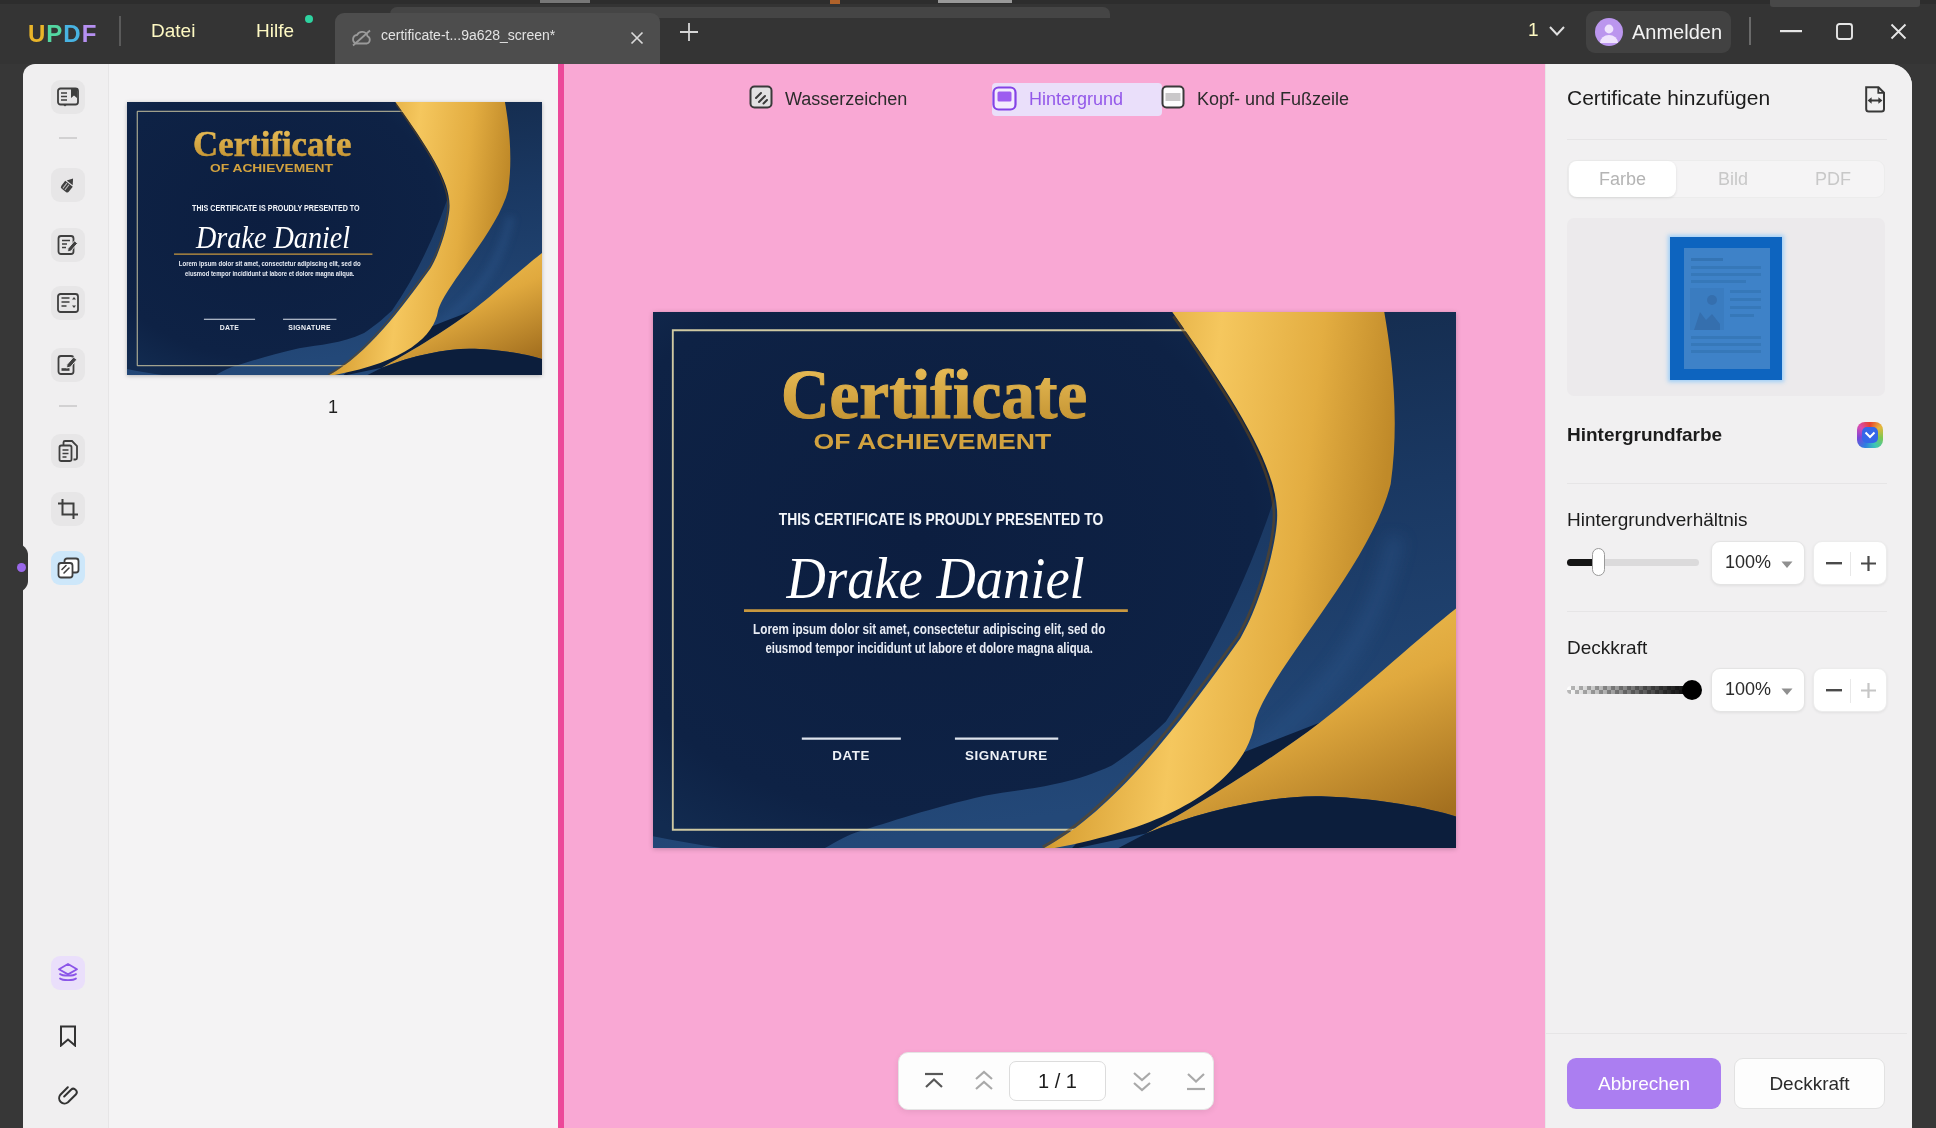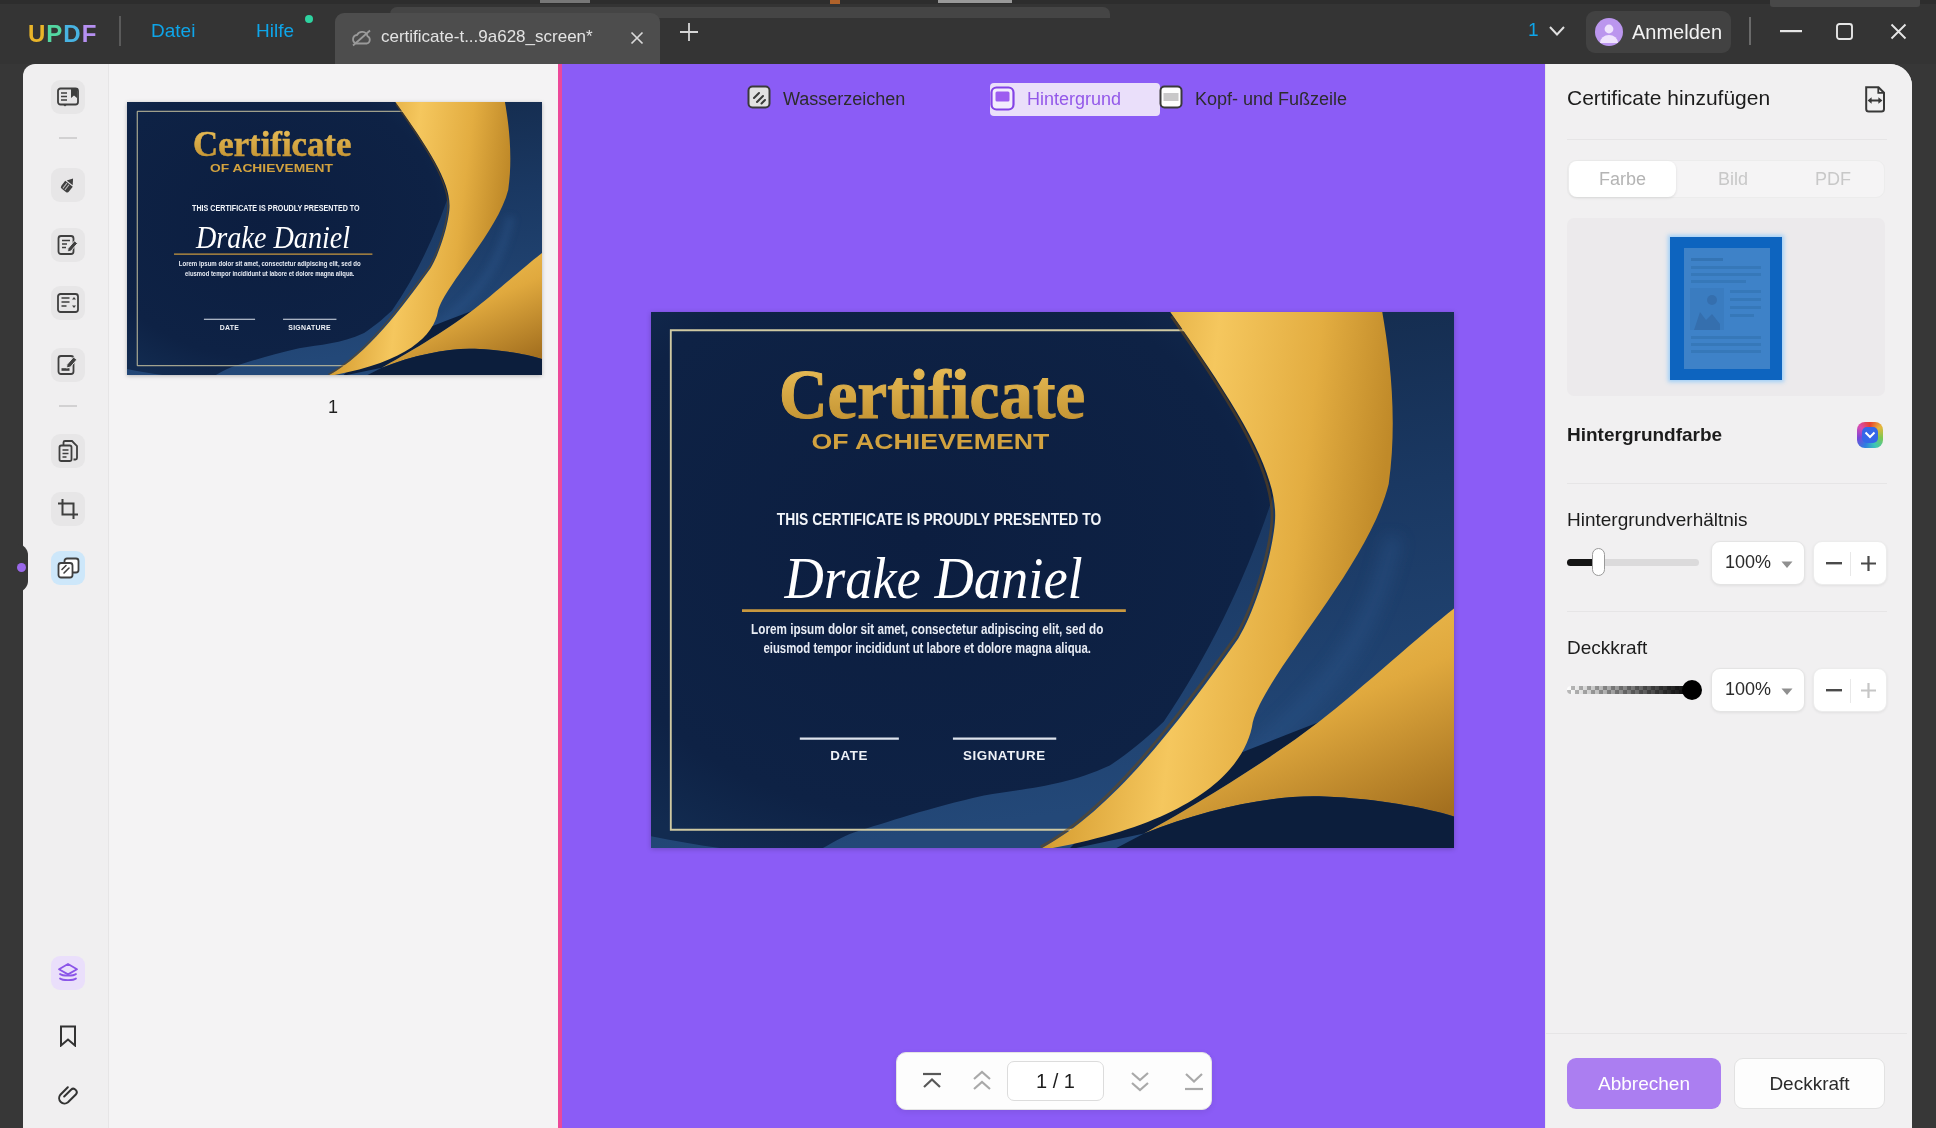--- a/index.html
+++ b/index.html
@@ -2,24 +2,24 @@
 <html><head>
 <meta charset="utf-8">
 <style>
   * { margin:0; padding:0; box-sizing:border-box; }
   html,body { width:1936px; height:1128px; overflow:hidden; background:#383838; font-family:"Liberation Sans", sans-serif; }
   .abs { position:absolute; }
   #stage { position:relative; width:1936px; height:1128px; background:#373737; }
   
   #topbar { position:absolute; left:0; top:0; width:1936px; height:64px; background:#343434; }
   .logo { position:absolute; left:28px; top:20px; font-size:24px; font-weight:bold; letter-spacing:1px; }
-  .menu { position:absolute; top:20px; color:#0ea5e9; font-size:19px; }
-  .tab { position:absolute; left:335px; top:13px; width:325px; height:51px; background:#4d4d4d; border-radius:9px 9px 0 0; color:#e3e3e3; font-size:17px; }
+  .menu { position:absolute; top:20px; color:#fef9c3; font-size:19px; }
+  .tab { position:absolute; left:335px; top:13px; width:325px; height:51px; background:#4d4d4d; border-radius:9px 9px 0 0; color:#e3e3e3; font-size:14px; }
   #content { position:absolute; left:23px; top:64px; width:1889px; height:1064px; background:#f0eff0; border-radius:12px 22px 0 0; }
-  #canvas { position:absolute; left:535px; top:0; width:988px; height:1064px; background:#8b5cf6; border-left:4px solid #ec4899; border-right:1px solid #e8e7e8; }
+  #canvas { position:absolute; left:535px; top:0; width:988px; height:1064px; background:#f9a8d4; border-left:6px solid #ec4899; border-right:1px solid #e8e7e8; }
   #rpanel { position:absolute; left:1523px; top:0; width:366px; height:1064px; background:#f1f0f1; border-radius:0 22px 0 0; }
   .sideicon { position:absolute; left:28px; width:34px; height:34px; border-radius:9px; display:flex; align-items:center; justify-content:center; }
   .thumbwrap { position:absolute; left:104px; top:38px; width:415px; height:273px; box-shadow:0 1px 4px rgba(0,0,0,.25); background:#fff; }
   .tools { position:absolute; top:17px; height:36px; display:flex; align-items:center; font-size:18px; color:#2c2c2c; }
   .navbar { position:absolute; left:334px; top:988px; width:316px; height:58px; background:#fdfdfd; border:1px solid #e4e4e4; border-radius:10px; box-shadow:0 2px 6px rgba(0,0,0,.08); }
   .rp-label { color:#1c1c1c; }
   .dropdown { position:absolute; width:94px; height:44px; background:#fff; border:1px solid #e4e4e4; border-radius:9px; box-shadow:0 1px 3px rgba(0,0,0,.07); font-size:18px; color:#2a2a2a; }
   .stepper { position:absolute; width:74px; height:44px; background:#fff; border:1px solid #ececec; border-radius:9px; box-shadow:0 1px 3px rgba(0,0,0,.07); }
   .divider { position:absolute; height:1px; background:#e6e5e6; left:21px; width:320px; }
 </style>

